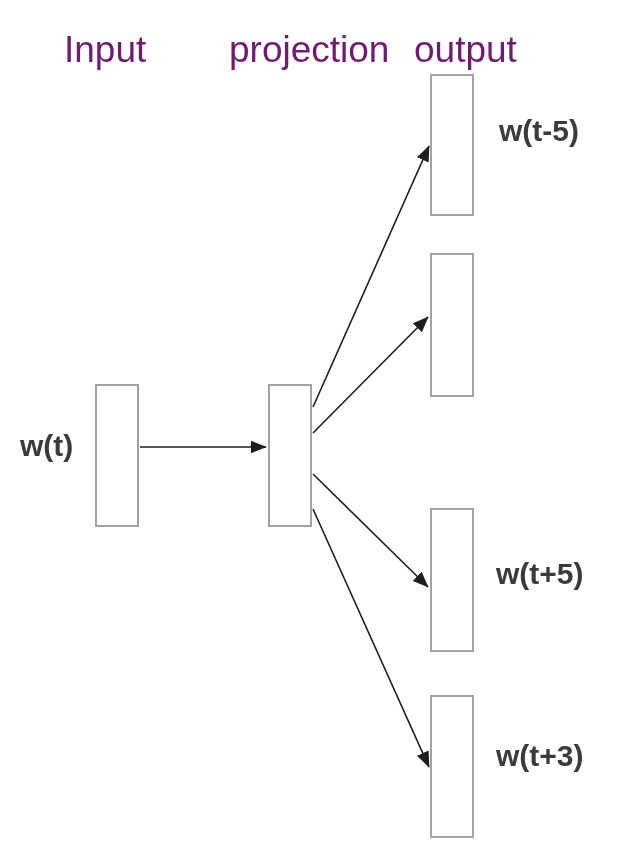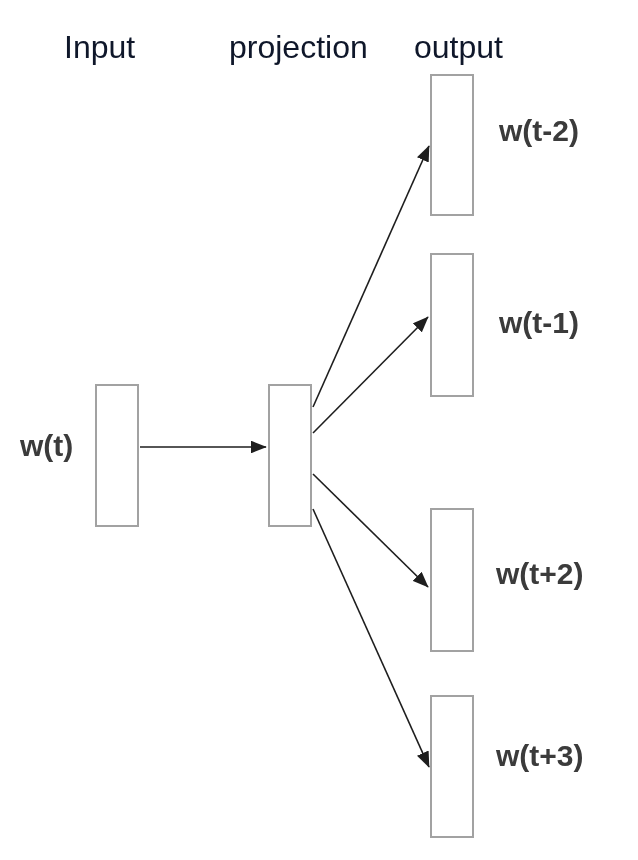--- a/index.html
+++ b/index.html
@@ -7,23 +7,23 @@
     position: relative;
     width: 638px;
     height: 860px;
     background: #ffffff;
     font-family: "Liberation Sans", "DejaVu Sans", sans-serif;
     overflow: hidden;
   }
   .col-header {
     position: absolute;
     top: 31px;
-    font-size: 32px;
+    font-size: 37px;
     font-weight: 400;
-    color: #0f172a;
+    color: #701a75;
     white-space: nowrap;
     line-height: 1;
   }
   .box {
     position: absolute;
     width: 44px;
     background: #ffffff;
     border: 2px solid #a2a2a2;
     box-sizing: border-box;
   }
@@ -65,18 +65,17 @@
   </svg>
 
   <div class="box" style="left: 95px;  top: 384px; height: 143px;"></div>
   <div class="box" style="left: 268px; top: 384px; height: 143px;"></div>
   <div class="box" style="left: 430px; top: 74px;  height: 142px;"></div>
   <div class="box" style="left: 430px; top: 253px; height: 144px;"></div>
   <div class="box" style="left: 430px; top: 508px; height: 144px;"></div>
   <div class="box" style="left: 430px; top: 695px; height: 143px;"></div>
 
   <div class="word-label" style="left: 20px;  top: 431px; text-align: center;">w(t)</div>
-  <div class="word-label" style="left: 499px; top: 116px;">w(t-2)</div>
-  <div class="word-label" style="left: 499px; top: 308px;">w(t-1)</div>
-  <div class="word-label" style="left: 496px; top: 559px;">w(t+2)</div>
+  <div class="word-label" style="left: 499px; top: 116px;">w(t-5)</div>
+  <div class="word-label" style="left: 496px; top: 559px;">w(t+5)</div>
   <div class="word-label" style="left: 496px; top: 741px;">w(t+3)</div>
 
 </div>
 
 </body></html>

